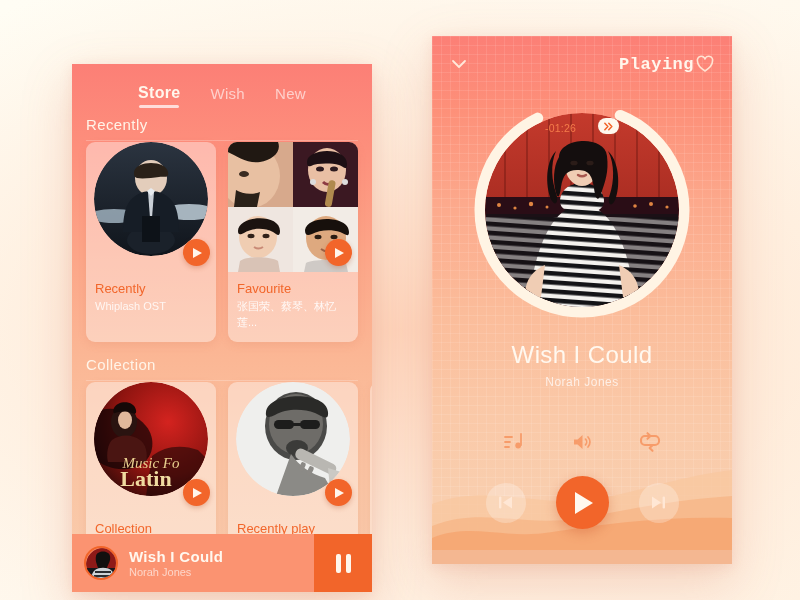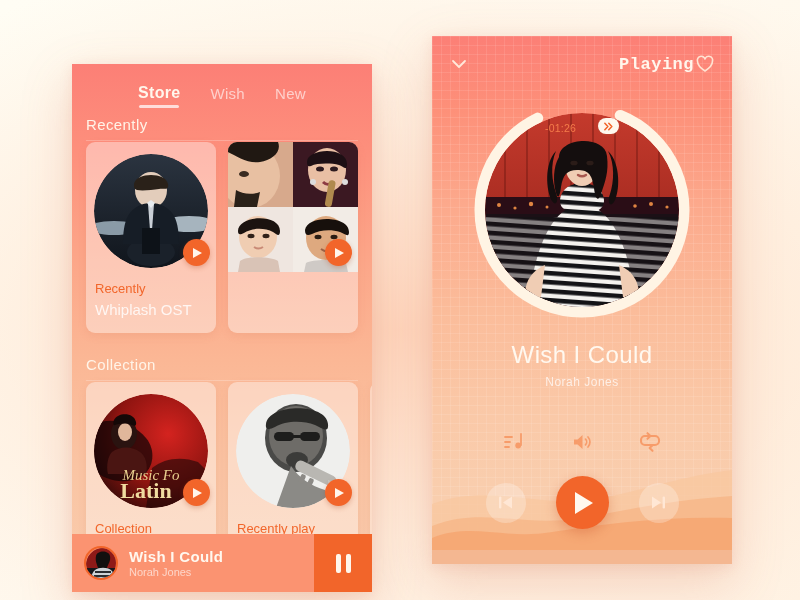--- a/index.html
+++ b/index.html
@@ -82,21 +82,21 @@
 
   .card {
     width:130px; flex:0 0 130px;
     background:rgba(255,255,255,.38);
     border-radius:9px; overflow:hidden;
     box-shadow:0 3px 9px rgba(200,110,80,.13);
   }
   .card-thumb { position:relative; width:130px; height:130px; }
 
   .circ-art {
-    position:absolute; left:8px; top:12px; width:114px; height:114px;
+    position:absolute; left:8px; top:0; width:114px; height:114px;
     border-radius:50%; overflow:hidden;text-align:center;
   }
   .grid-art { position:absolute; inset:0; display:grid; grid-template-columns:1fr 1fr; grid-template-rows:1fr 1fr; }
   .grid-art > div { position:relative; overflow:hidden; }
 
   .play-badge {
     position:absolute; right:6px; bottom:6px;
     width:27px; height:27px; border-radius:50%;
     background:#F2652A; cursor:pointer;
     display:flex; align-items:center; justify-content:center;
@@ -104,21 +104,21 @@
   }
   .play-badge::after {
     content:""; width:0; height:0; margin-left:2px;
     border-left:9px solid #FFF6EC;
     border-top:5.5px solid transparent; border-bottom:5.5px solid transparent;
   }
 
   .card-meta { padding:9px 9px 12px; }
   .card-title { font-size:13px; color:#F2662B; margin-bottom:3px; }
   .card-sub {
-    font-size:15px; color:rgba(255,255,255,.82); line-height:1.45;
+    font-size:11px; color:rgba(255,255,255,.82); line-height:1.45;
     max-height:31px; overflow:hidden;
   }
   .card-sub.cjk { color:rgba(255,255,255,.88); }
 
   
   .miniplayer {
     position:absolute; left:0; right:0; bottom:0; height:58px;
     background:#FB9371; display:flex; align-items:center;
   }
   .mini-avatar {
@@ -298,20 +298,24 @@
                 <path d="M12 23c2-15 44-15 44 2 0 6-4 2-9 0-9-3-21-2-28 2-5 2-7 1-7-4z" fill="#17100c"></path>
                 <ellipse cx="25" cy="30" rx="3.5" ry="2.2" fill="#2a1c13"></ellipse>
                 <ellipse cx="41" cy="30" rx="3.5" ry="2.2" fill="#2a1c13"></ellipse>
                 <path d="M28 42c4 3 8 3 11 0" stroke="#9a6248" stroke-width="2" fill="none"></path>
                 <path d="M13 56c6-4 32-4 40 0l2 9H11z" fill="#cfcac6"></path>
               </svg>
             </div>
           </div>
           <div class="play-badge"></div>
         </div>
+        <div class="card-meta">
+          <div class="card-title">Favourite</div>
+          <div class="card-sub cjk">张国荣、蔡琴、林忆莲...</div>
+        </div>
       </div>
     </div>
 
     <div class="section-head sec-collection">
       <span>Collection</span>
       <div class="rule"></div>
     </div>
 
     <div class="card-row row-collection">
 

